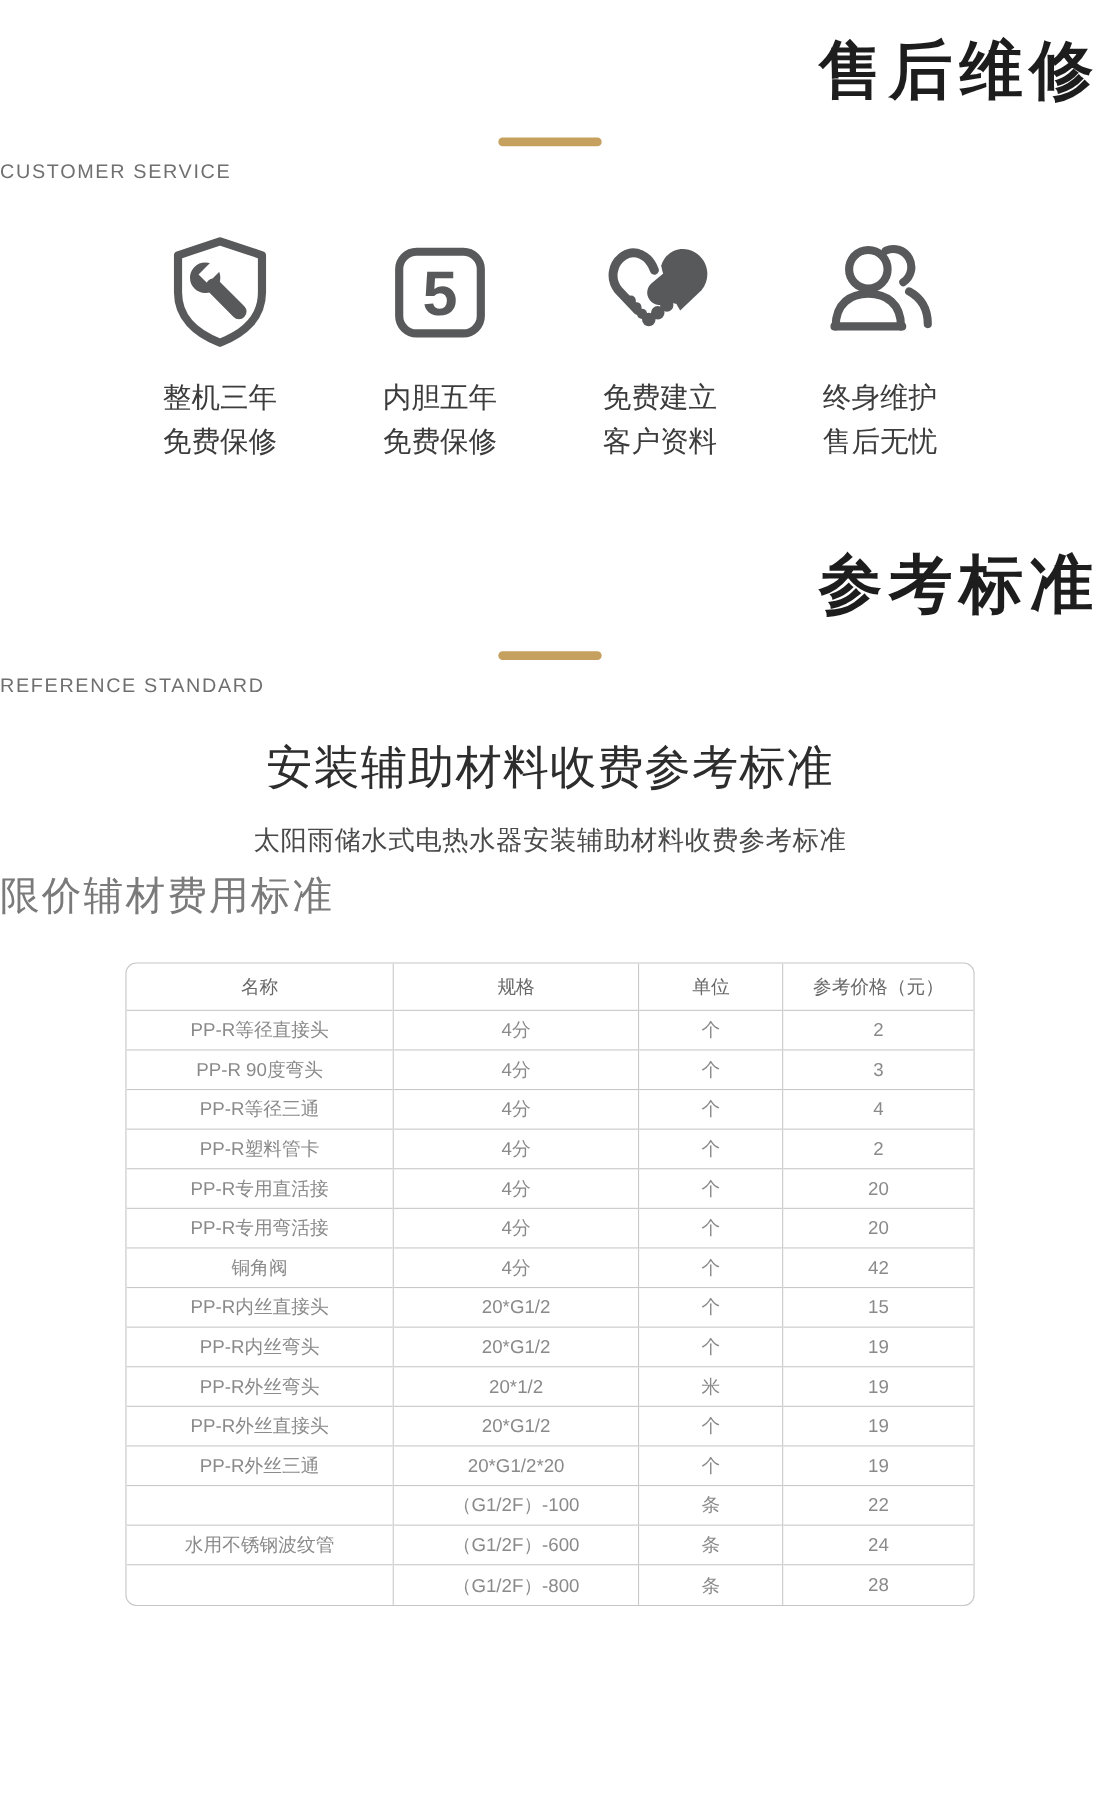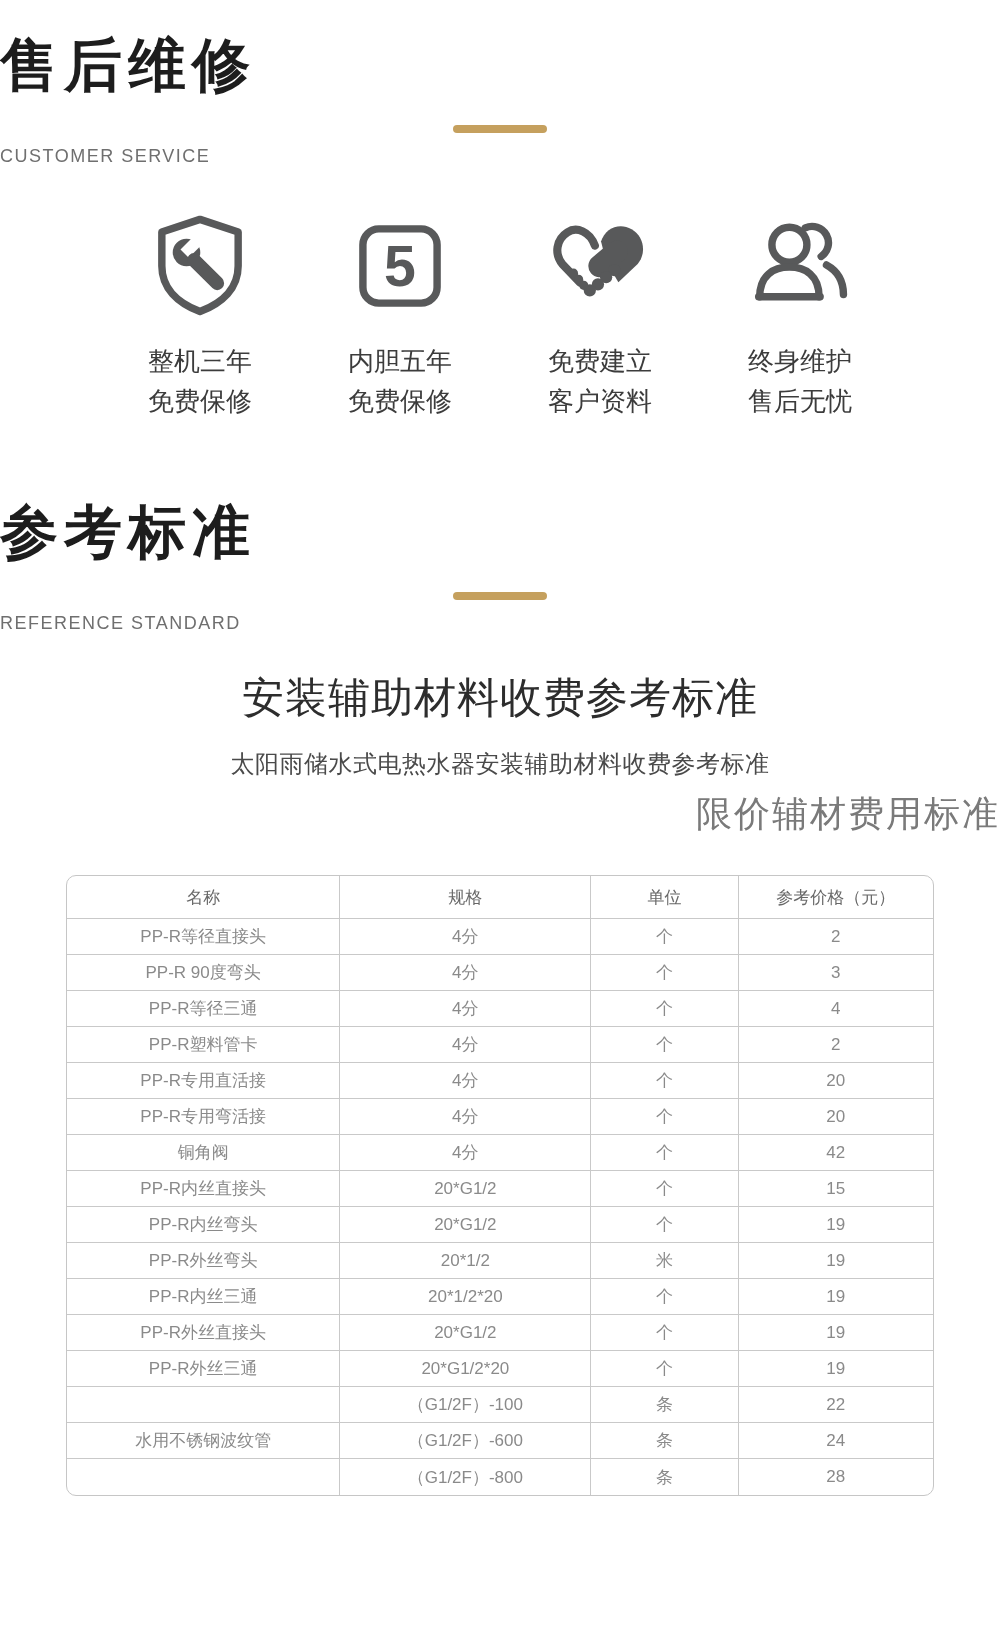--- a/index.html
+++ b/index.html
@@ -5,21 +5,21 @@
   * { margin:0; padding:0; box-sizing:border-box; }
   html,body { background:#ffffff; }
   body {
     width:1000px; height:1642px; margin:0 auto; overflow:hidden;
     font-family:"Liberation Sans", sans-serif; color:#333;
   }
   .page { width:1000px; padding-top:30px; }
 
   
   .sec-title {
-    text-align:left; font-size:58px; font-weight:800; color:#1d1d1d;
+    text-align:right; font-size:58px; font-weight:800; color:#1d1d1d;
     letter-spacing:6px; line-height:1.2;
   }
   .divider {
     width:94px; height:8px; background:#c5a05e; border-radius:4px;
     margin:25px auto 13px auto;
   }
   .sec-sub {
     text-align:left; font-size:18px; color:#6f6f6f; letter-spacing:1.5px;
   }
 
@@ -37,27 +37,27 @@
 
   .ref-heading {
     text-align:center; font-size:42px; font-weight:400; color:#2d2d2d;
     margin-top:36px; letter-spacing:1px;
   }
   .ref-subheading {
     text-align:center; font-size:24px; color:#4a4a4a; margin-top:22px;
     letter-spacing:0.5px;
   }
   .ref-tabletitle {
-    text-align:right; font-size:36px; color:#7a7a7a; margin-top:10px;
+    text-align:left; font-size:36px; color:#7a7a7a; margin-top:10px;
     letter-spacing:2px; font-weight:400;
   }
 
   
   .table-wrap {
-    width:868px; margin:36px auto 0 auto;
+    width:772px; margin:36px auto 0 auto;
     border:1px solid #c6c6c6; border-radius:10px; overflow:hidden;
   }
   table { width:100%; border-collapse:collapse; table-layout:fixed; }
   col.c1 { width:31.5%; } col.c2 { width:29%; } col.c3 { width:17%; } col.c4 { width:22.5%; }
   th, td { text-align:center; vertical-align:middle; }
   th {
     height:43px; font-size:17px; font-weight:400; color:#686868;
     border-right:1px solid #c9c9c9;
   }
   th:last-child { border-right:none; }
@@ -231,26 +231,20 @@
               <td>个</td>
               <td>19</td>
             </tr>
             <tr>
               <td>PP-R外丝弯头</td>
               <td>20*1/2</td>
               <td>米</td>
               <td>19</td>
             </tr>
             <tr>
-              <td>PP-R内丝三通</td>
-              <td>20*1/2*20</td>
-              <td>个</td>
-              <td>19</td>
-            </tr>
-            <tr>
               <td>PP-R外丝直接头</td>
               <td>20*G1/2</td>
               <td>个</td>
               <td>19</td>
             </tr>
             <tr>
               <td>PP-R外丝三通</td>
               <td>20*G1/2*20</td>
               <td>个</td>
               <td>19</td>

